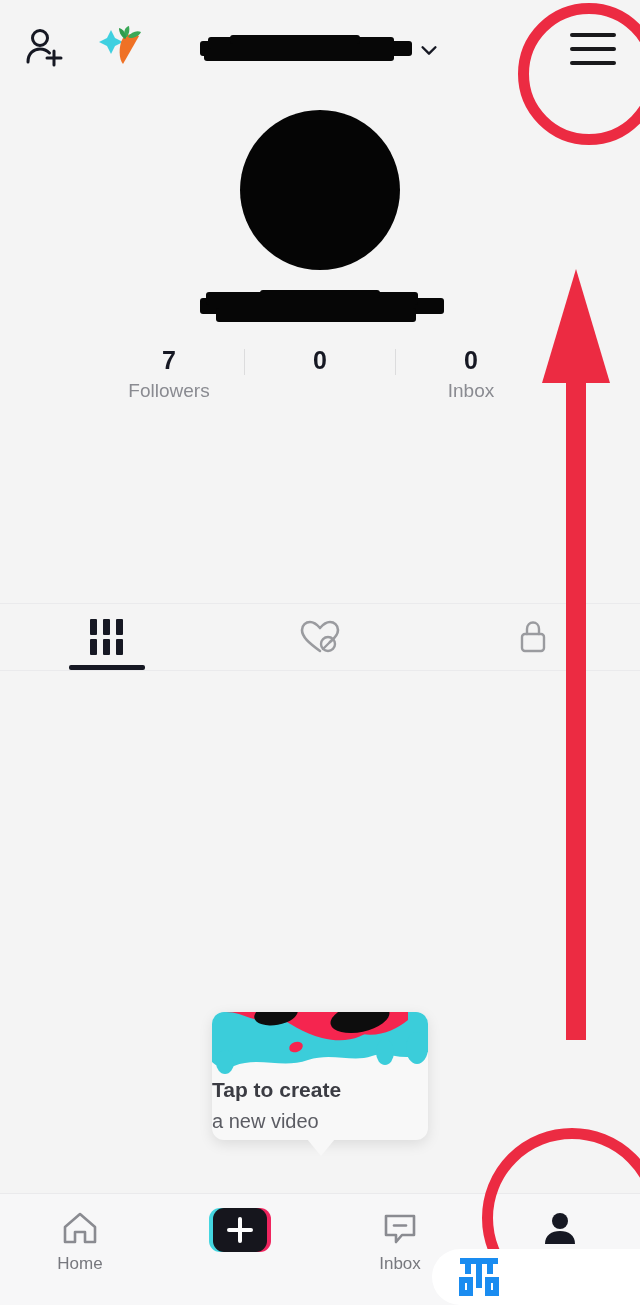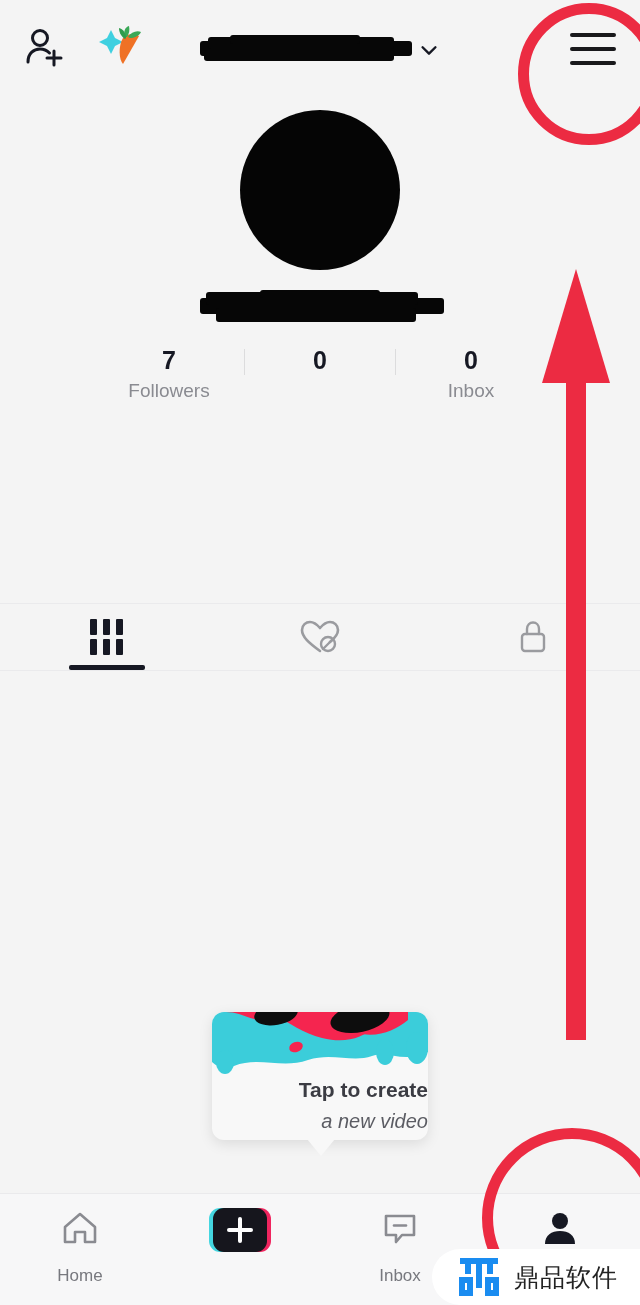--- a/index.html
+++ b/index.html
@@ -120,43 +120,43 @@
     position: absolute; left: 212px; top: 1012px;
     width: 216px; height: 128px;
     border-radius: 12px;
     background: #f8f8f8;
     overflow: hidden;
     box-shadow: 0 4px 14px rgba(0,0,0,.10);
   }
   #tooltip-art { position: absolute; left: 0; top: 0; width: 216px; height: 72px; }
   #tooltip-text {
     position: absolute; left: 0; top: 62px; width: 216px;
-    text-align: right;
+    text-align: left;
   }
   #tooltip-line1 { font-size: 21px; font-weight: bold; color: #3b3c43; line-height: 32px; }
-  #tooltip-line2 { font-size: 20px; color: #5b5c63; line-height: 30px; font-style: italic; }
+  #tooltip-line2 { font-size: 20px; color: #5b5c63; line-height: 30px; }
   #tooltip-tail {
     position: absolute; left: 307px; top: 1139px;
     width: 0; height: 0;
     border-left: 14px solid transparent;
     border-right: 14px solid transparent;
     border-top: 17px solid #f8f8f8;
   }
 
   
   #bottomnav {
     position: absolute; left: 0; bottom: 0;
     width: 640px; height: 112px;
     background: #f7f7f8;
     border-top: 1px solid #eaeaec;
     display: flex; align-items: flex-start;
   }
   .nav-item {
     flex: 1; padding-top: 14px;
-    display: flex; flex-direction: column; align-items: center; gap: 18px;
+    display: flex; flex-direction: column; align-items: center; gap: 6px;
   }
   .nav-label { font-size: 17px; color: #77787e; }
   .nav-label.active { color: #161823; }
   #plus-btn { position: relative; width: 62px; height: 44px; }
   #plus-btn .layer { position: absolute; top: 0; width: 54px; height: 44px; border-radius: 11px; }
   #plus-btn .cyan { left: 0; background: #44d6e0; }
   #plus-btn .pink { left: 8px; background: #f0255f; }
   #plus-btn .core { left: 4px; background: #16161d; }
   #plus-btn .plus-h { position: absolute; left: 18px; top: 20px; width: 26px; height: 4px; background: #fff; border-radius: 2px; }
   #plus-btn .plus-v { position: absolute; left: 29px; top: 9px; width: 4px; height: 26px; background: #fff; border-radius: 2px; }
@@ -359,16 +359,15 @@
       <rect x="20" y="9" width="6" height="24" fill="#1a8cf0"></rect>
       <rect x="3" y="22" width="14" height="6" fill="#1a8cf0"></rect>
       <rect x="29" y="22" width="14" height="6" fill="#1a8cf0"></rect>
       <rect x="3" y="22" width="6" height="19" fill="#1a8cf0"></rect>
       <rect x="11" y="22" width="6" height="19" fill="#1a8cf0"></rect>
       <rect x="29" y="22" width="6" height="19" fill="#1a8cf0"></rect>
       <rect x="37" y="22" width="6" height="19" fill="#1a8cf0"></rect>
       <rect x="3" y="35" width="14" height="6" fill="#1a8cf0"></rect>
       <rect x="29" y="35" width="14" height="6" fill="#1a8cf0"></rect>
     </svg>
-    <div id="watermark-text">鼎品软件</div>
   </div>
 
 </div>
 
 </body></html>

